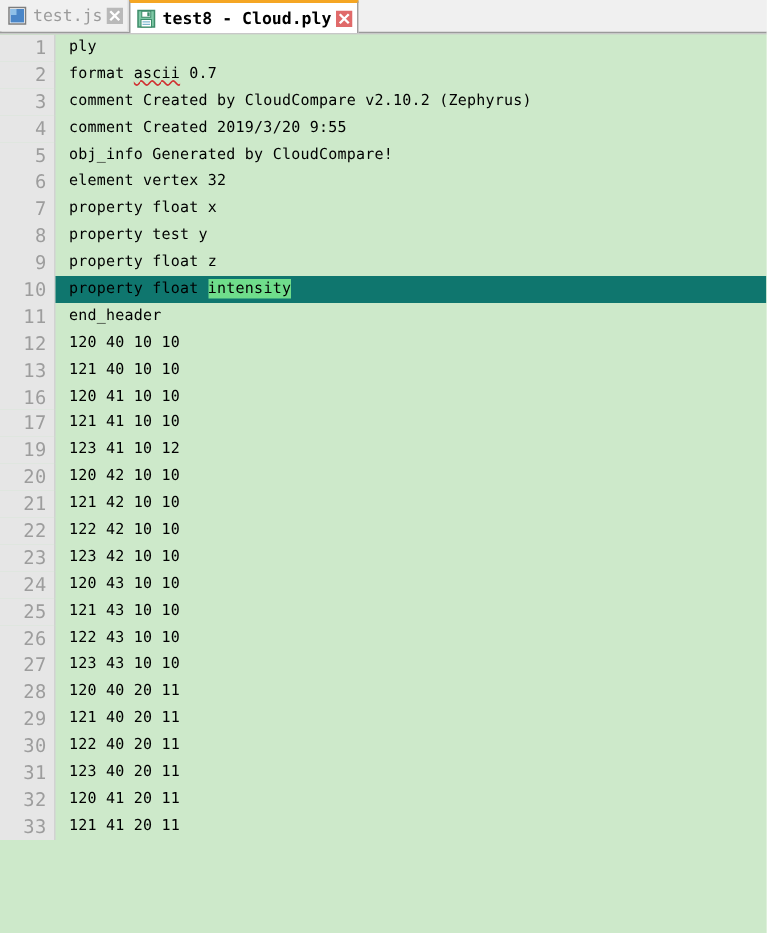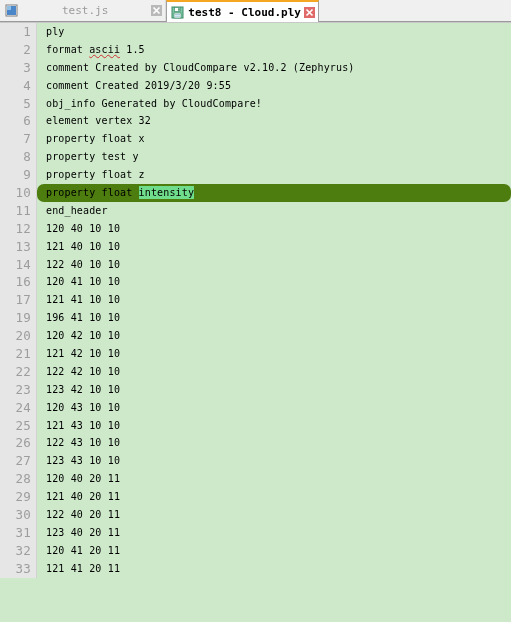--- a/index.html
+++ b/index.html
@@ -48,21 +48,20 @@
     white-space: nowrap;
     position: relative;
     cursor: default;
     user-select: none;
   }
 
   .tab.inactive {
     background: #f0f0f0;
     color: #9b9b9b;
     border-right: 1px solid #dcdcdc;
-    gap: 40px;
   }
 
   .tab.active {
     background: #ffffff;
     color: #000000;
     border-top: 2px solid #f5a623;
     border-left: 1px solid #a0a0a0;
     border-right: 1px solid #a0a0a0;
     margin-bottom: -1px;
     height: 22px;
@@ -118,22 +117,21 @@
 
   .line {
     display: flex;
     height: 17.9px;
     align-items: center;
     position: relative;
     box-sizing: border-box;
   }
 
   .line.current .ln-text {
-    background: #4d7c0f;
-    border-radius: 7px;
+    background: #0f766e;
   }
 
   .gutter {
     width: 36px;
     flex: 0 0 36px;
     background: #e6e6e6;
     color: #9d9d9d;
     text-align: right;
     padding-right: 5px;
     box-sizing: border-box;
@@ -232,21 +230,21 @@
   <div class="editor">
     <div class="code-area" id="code-area">
         <div class="line">
           <div class="gutter nosel">1</div>
           <div class="gutter-border"></div>
           <div class="ln-text">ply</div>
         </div>
         <div class="line">
           <div class="gutter nosel">2</div>
           <div class="gutter-border"></div>
-          <div class="ln-text"><span>format </span><span class="misspell">ascii</span><span> 1.5</span></div>
+          <div class="ln-text"><span>format </span><span class="misspell">ascii</span><span> 0.7</span></div>
         </div>
         <div class="line">
           <div class="gutter nosel">3</div>
           <div class="gutter-border"></div>
           <div class="ln-text">comment Created by CloudCompare v2.10.2 (Zephyrus)</div>
         </div>
         <div class="line">
           <div class="gutter nosel">4</div>
           <div class="gutter-border"></div>
           <div class="ln-text">comment Created 2019/3/20 9:55</div>
@@ -290,38 +288,33 @@
           <div class="gutter nosel">12</div>
           <div class="gutter-border"></div>
           <div class="ln-text">120 40 10 10</div>
         </div>
         <div class="line">
           <div class="gutter nosel">13</div>
           <div class="gutter-border"></div>
           <div class="ln-text">121 40 10 10</div>
         </div>
         <div class="line">
-          <div class="gutter nosel">14</div>
-          <div class="gutter-border"></div>
-          <div class="ln-text">122 40 10 10</div>
-        </div>
-        <div class="line">
           <div class="gutter nosel">16</div>
           <div class="gutter-border"></div>
           <div class="ln-text">120 41 10 10</div>
         </div>
         <div class="line">
           <div class="gutter nosel">17</div>
           <div class="gutter-border"></div>
           <div class="ln-text">121 41 10 10</div>
         </div>
         <div class="line">
           <div class="gutter nosel">19</div>
           <div class="gutter-border"></div>
-          <div class="ln-text">196 41 10 10</div>
+          <div class="ln-text">123 41 10 12</div>
         </div>
         <div class="line">
           <div class="gutter nosel">20</div>
           <div class="gutter-border"></div>
           <div class="ln-text">120 42 10 10</div>
         </div>
         <div class="line">
           <div class="gutter nosel">21</div>
           <div class="gutter-border"></div>
           <div class="ln-text">121 42 10 10</div>

